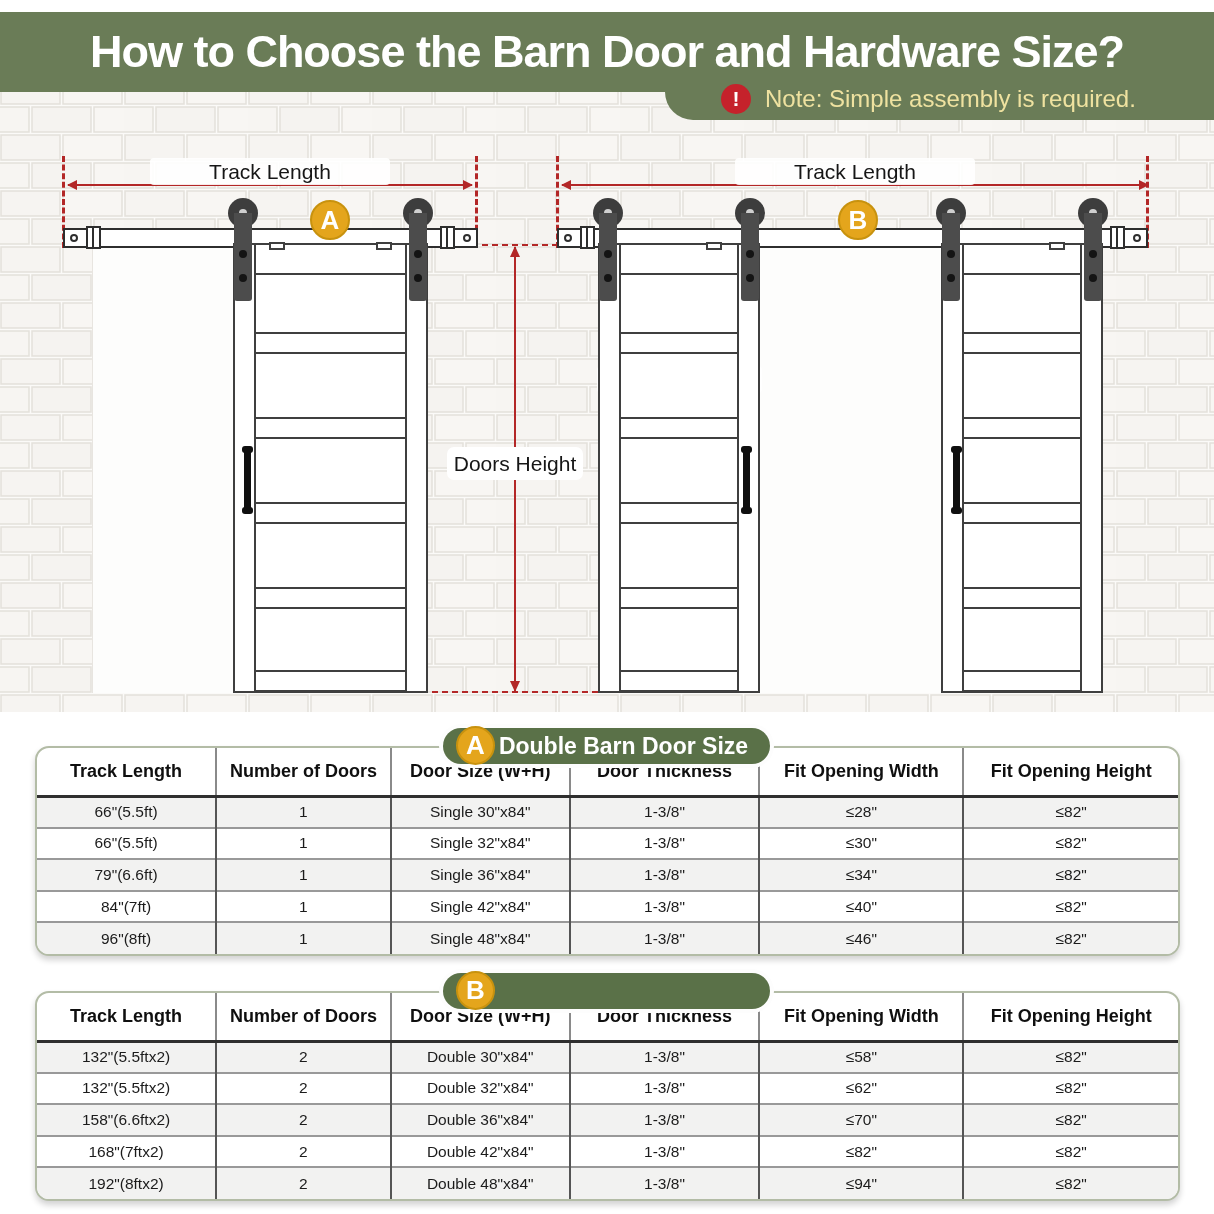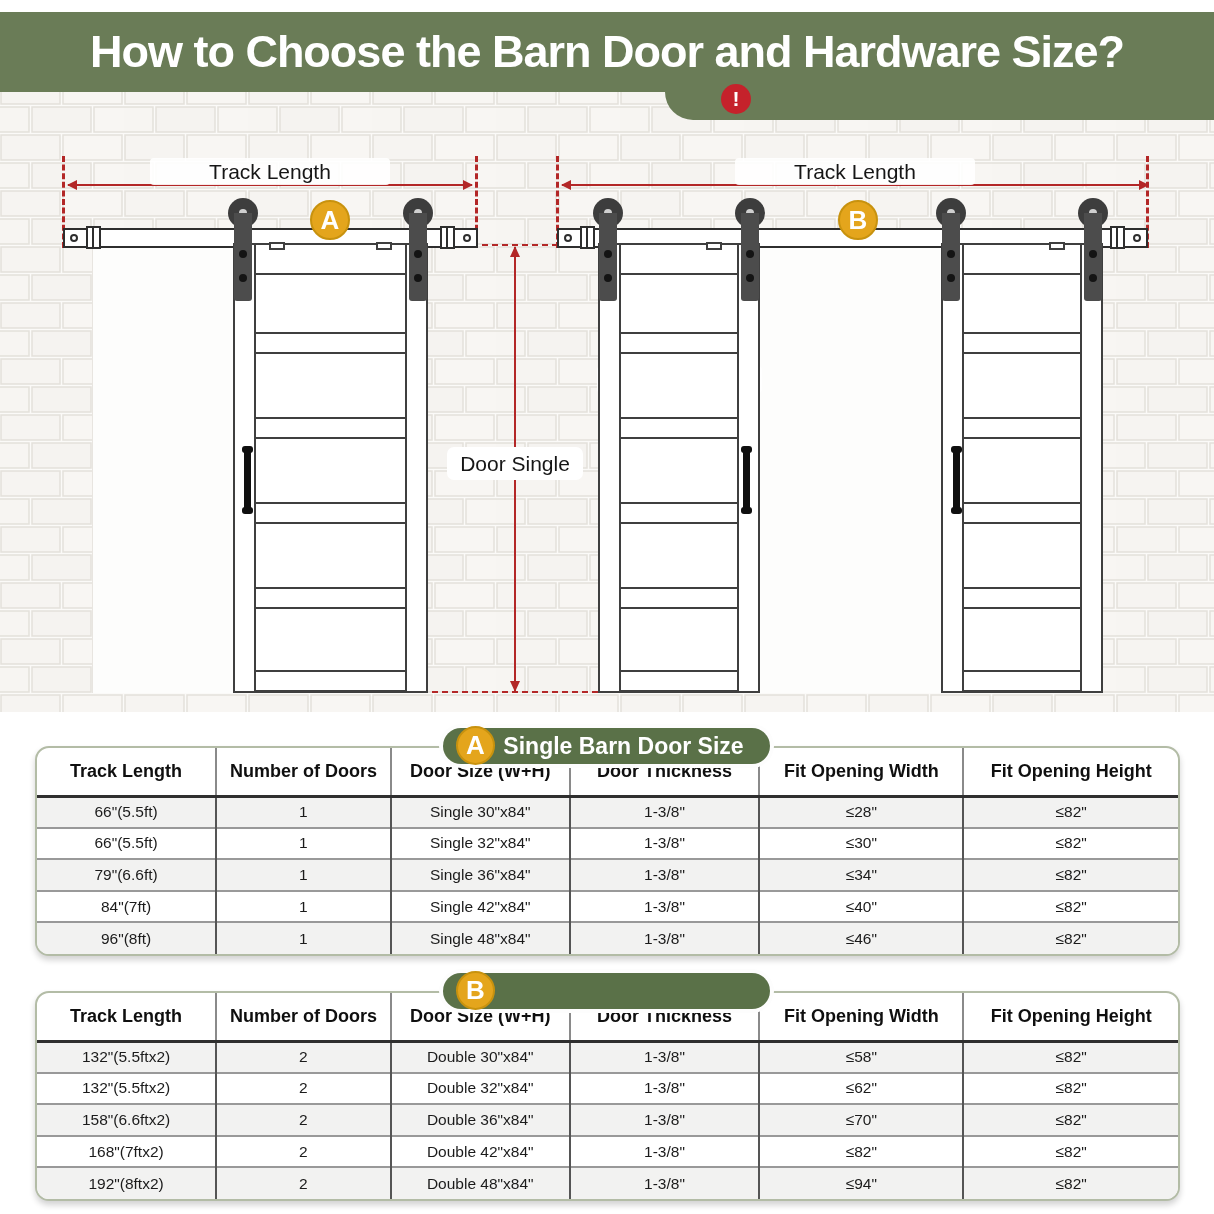--- a/index.html
+++ b/index.html
@@ -90,20 +90,21 @@
       </pattern>
     </defs>
     <rect width="1214" height="634" fill="url(#brick)"></rect>
   </svg>
 
   <div class="header-bar">
     <div class="title">How to Choose the Barn Door and Hardware Size?</div>
   </div>
   <div class="note-band">
     <div class="note-icon">!</div>
+    <div class="note-text">Note: Simple assembly is required.</div>
   </div>
 
   <div class="diagram">
 
     <div class="opening" style="left:92px;width:300px;"></div>
 
     <div class="vtick" style="left:62px;top:156px;height:92px;"></div>
     <div class="vtick" style="left:475px;top:156px;height:92px;"></div>
     <div class="harrow" style="left:68px;top:184px;width:404px;"></div>
     <div class="dimlabel" style="left:150px;top:158px;width:240px;">Track Length</div>
@@ -137,21 +138,21 @@
     </div>
 
     <div class="vtick" style="left:233px;top:366px;height:66px;"></div>
     <div class="vtick" style="left:424px;top:366px;height:66px;"></div>
     <div class="harrow" style="left:238px;top:394px;width:186px;"></div>
     <div class="dimlabel" style="left:248px;top:366px;width:165px;">Door Width</div>
 
     <div class="hdash" style="left:432px;top:244px;width:166px;"></div>
     <div class="hdash" style="left:432px;top:691px;width:166px;"></div>
     <div class="varrow" style="left:514px;top:247px;height:444px;"></div>
-    <div class="dh-label" style="left:447px;top:447px;width:136px;">Door Single</div>
+    <div class="dh-label" style="left:447px;top:447px;width:136px;">Doors Height</div>
 
     <div class="opening" style="left:742px;width:200px;"></div>
 
     <div class="vtick" style="left:556px;top:156px;height:92px;"></div>
     <div class="vtick" style="left:1146px;top:156px;height:92px;"></div>
     <div class="harrow" style="left:562px;top:184px;width:586px;"></div>
     <div class="dimlabel" style="left:735px;top:158px;width:240px;">Track Length</div>
 
     <div class="track" style="left:557px;width:591px;">
       <div class="thole th-l"></div>
@@ -198,21 +199,21 @@
     </div>
 
     <div class="vtick" style="left:598px;top:366px;height:66px;"></div>
     <div class="vtick" style="left:757px;top:366px;height:66px;"></div>
     <div class="harrow" style="left:603px;top:394px;width:154px;"></div>
     <div class="dimlabel" style="left:597px;top:366px;width:165px;">Door Width</div>
   </div>
 
   <div class="pill" style="top:728px;">
     <span class="badge-sm">A</span>
-    <span>Single Barn Door Size</span>
+    <span>Double Barn Door Size</span>
   </div>
   <div class="tblwrap" style="top:746px;">
     <table>
       <colgroup>
           <col style="width:15.7%">
           <col style="width:15.3%">
           <col style="width:15.7%">
           <col style="width:16.6%">
           <col style="width:17.9%">
           <col style="width:18.8%">

